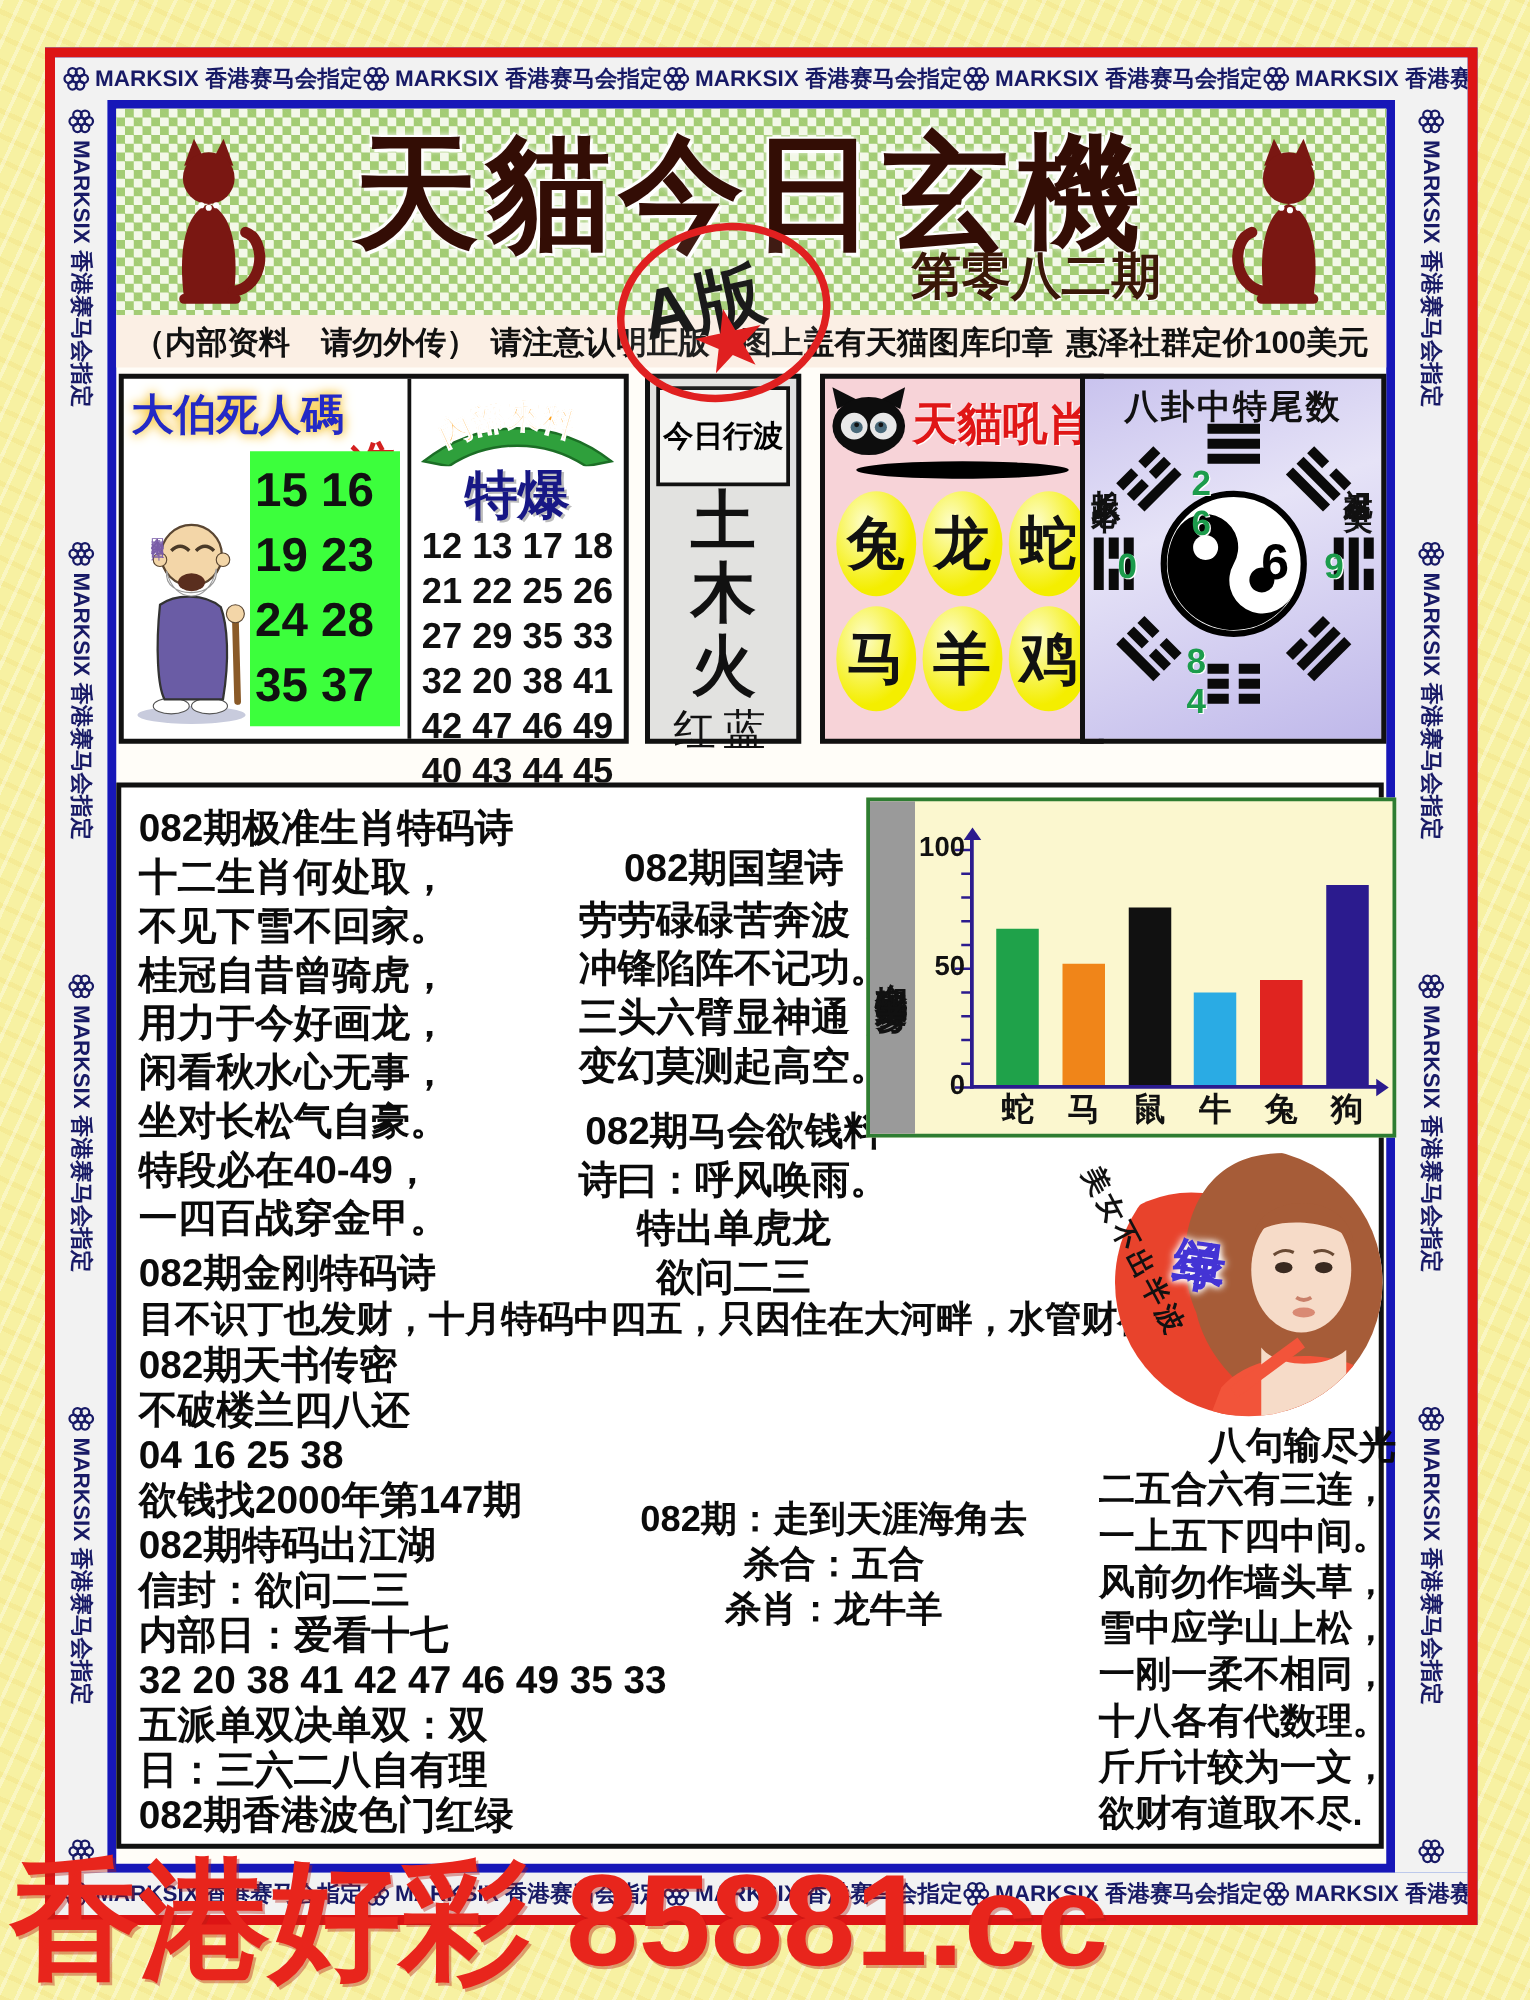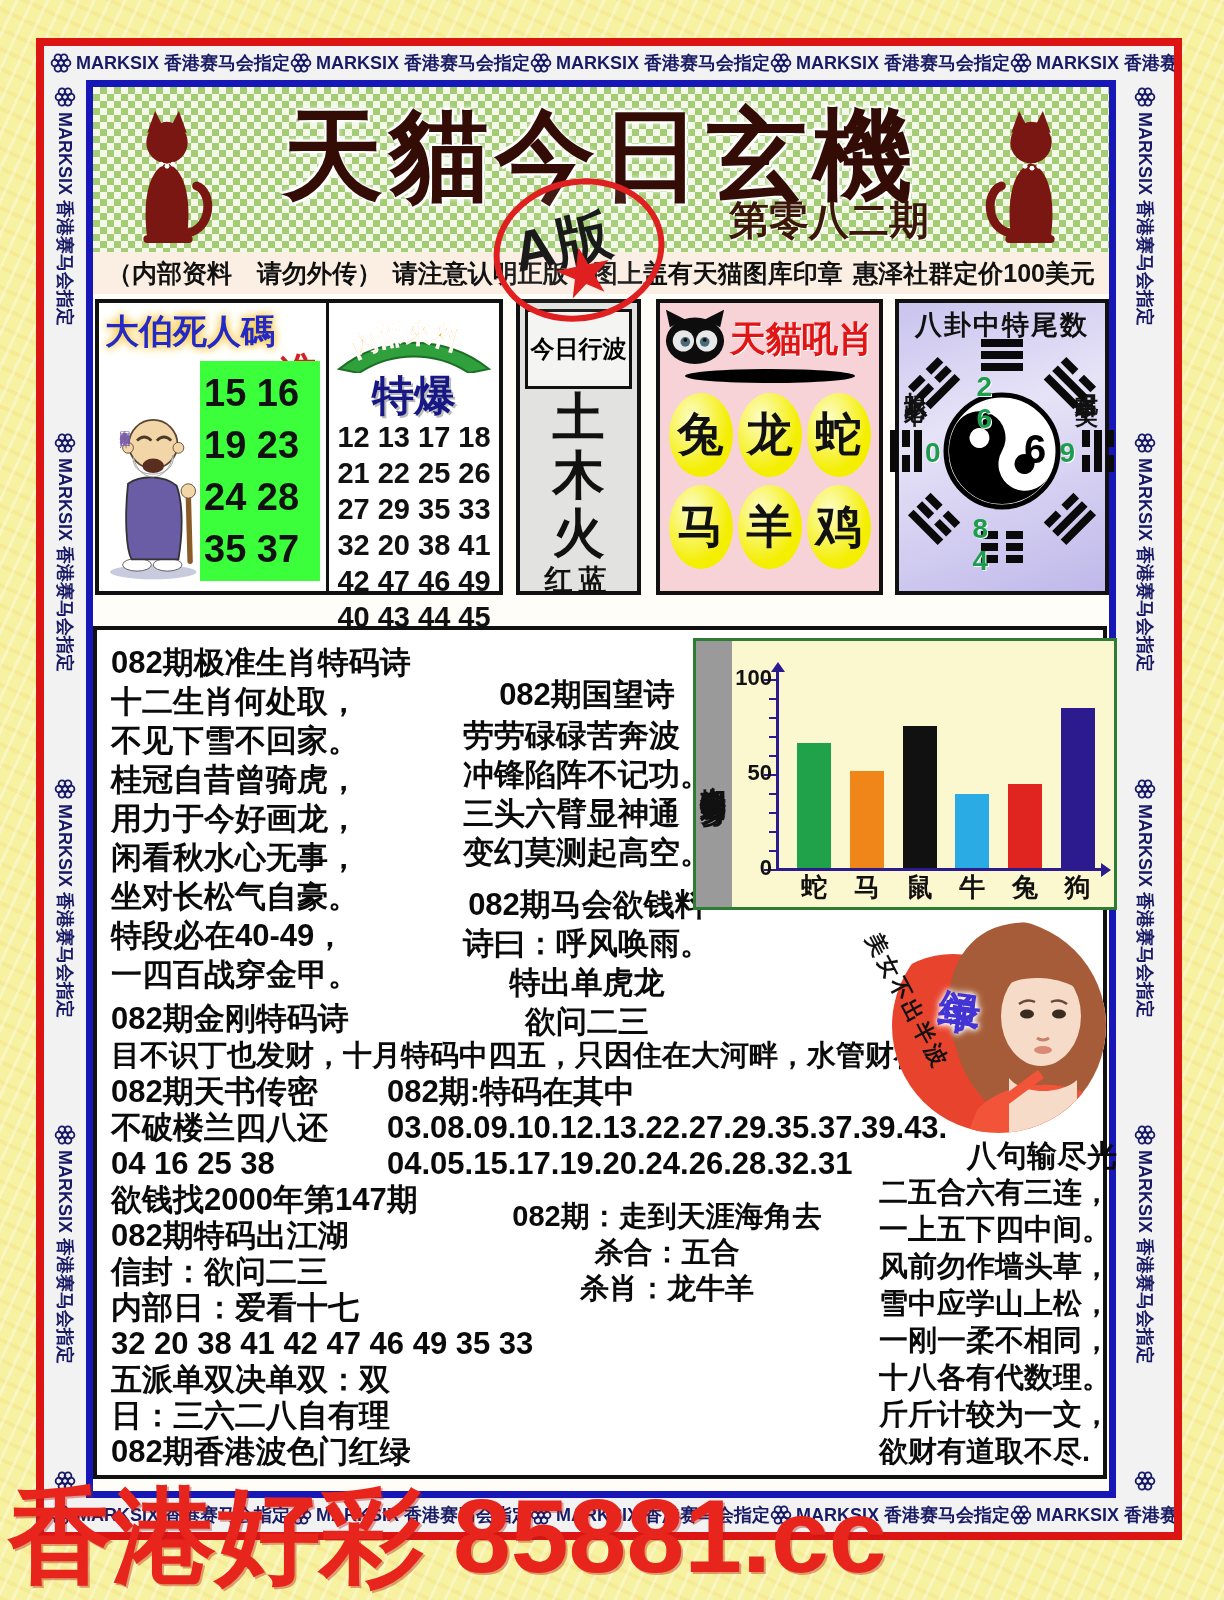--- a/index.html
+++ b/index.html
@@ -57,33 +57,33 @@
   .dead-grid{position:absolute;right:6px;bottom:10px;width:112px;background:#3CFF3C;padding:6px 4px;}
   .dead-grid div{font-size:38px;font-weight:900;color:#111;line-height:52px;white-space:nowrap;}
   .arch-wrap{margin-top:4px;height:66px;}
   .teb{font-size:42px;font-weight:900;color:#171785;text-shadow:2px 2px 0 #bbb;line-height:46px;}
   .neibu-rows div{font-size:29px;font-weight:900;color:#111;line-height:36px;white-space:nowrap;}
   .panelB{left:423px;width:125px;background:#E2E2E0;display:flex;flex-direction:column;align-items:center;}
   .pB-head{width:92%;margin-top:6px;border:3px solid #111;background:#F4F4F2;font-size:24px;font-weight:800;
     text-align:center;padding:21px 0;box-sizing:border-box;white-space:nowrap;}
   .pB-chars{flex:1;display:flex;flex-direction:column;justify-content:center;gap:2px;}
   .pB-chars div{font-size:52px;font-weight:900;color:#111;line-height:56px;text-align:center;}
-  .pB-foot{font-size:28px;font-weight:700;color:#111;margin-bottom:10px;letter-spacing:6px;}
+  .pB-foot{font-size:34px;font-weight:400;color:#111;margin-bottom:10px;letter-spacing:6px;}
   .panelC{left:563px;width:227px;background:#F7D3D8;}
   .pC-head{position:relative;height:66px;}
   .cat-head{position:absolute;left:4px;top:4px;width:62px;height:58px;}
   .pC-title{position:absolute;left:70px;top:12px;font-size:36px;font-weight:900;color:#E01616;
     text-shadow:1px 1px 0 #fff;white-space:nowrap;}
   .pC-shadow{width:170px;height:14px;background:#000;border-radius:50%;margin:0 auto;}
   .animal-grid{display:grid;grid-template-columns:repeat(3,1fr);gap:8px 4px;padding:10px 8px;}
   .animal{width:64px;height:84px;margin:0 auto;border-radius:50%;
     background:radial-gradient(ellipse at 35% 30%,#FDFDC8,#F4EE00 65%);
     display:flex;align-items:center;justify-content:center;}
   .animal span{font-size:46px;font-weight:900;color:#111;}
-  .panelD{left:802px;right:0;background:linear-gradient(160deg,#C9C3EE,#E6E3F7 40%,#BFB8EA);}
+  .panelD{left:771px;right:0;background:linear-gradient(160deg,#C9C3EE,#E6E3F7 40%,#BFB8EA);}
   .pD-title{text-align:center;font-size:27px;font-weight:900;color:#111;margin-top:4px;letter-spacing:2px;}
   .pD-side{position:absolute;top:70px;writing-mode:vertical-rl;text-orientation:upright;
     font-size:23px;font-weight:900;color:#111;letter-spacing:4px;}
   .pD-left{left:2px;} .pD-right{right:2px;}
   .bagua-box{position:absolute;left:50%;top:148px;transform:translate(-50%,-50%);}
   .bg-num{position:absolute;font-size:28px;font-weight:900;color:#1C9C4C;text-shadow:1px 1px 0 #fff;z-index:4;}
   
   .mainbox{position:absolute;left:0px;right:2px;top:539px;bottom:12px;border:4px solid #111;background:#fff;}
   .t{position:absolute;font-weight:900;color:#0B0B0B;font-size:31px;white-space:nowrap;}
   .lines div{line-height:39px;}
@@ -724,25 +724,20 @@
             <div style="line-height: 36px;">欲钱找2000年第147期</div>
             <div style="line-height: 36px;">082期特码出江湖</div>
             <div style="line-height: 36px;">信封：欲问二三</div>
             <div style="line-height: 36px;">内部日：爱看十七</div>
             <div style="line-height: 36px;">32 20 38 41 42 47 46 49 35 33</div>
             <div style="line-height: 36px;">五派单双决单双：双</div>
             <div style="line-height: 36px;">日：三六二八自有理</div>
             <div style="line-height: 36px;">082期香港波色门红绿</div>
           </div>
 
-        <div class="t lines" style="left:290px;top:444px;">
-            <div style="line-height: 36px;">082期:特码在其中</div>
-            <div style="line-height: 36px;">03.08.09.10.12.13.22.27.29.35.37.39.43.</div>
-            <div style="line-height: 36px;">04.05.15.17.19.20.24.26.28.32.31</div>
-          </div>
 
         <div class="t kill" style="left:380px;top:568px;width:380px;text-align:center;font-size:29px;">
           <div class="t-line">082期：走到天涯海角去</div>
           <div>
               <div class="t-line">杀合：五合</div>
               <div class="t-line">杀肖：龙牛羊</div>
             </div>
         </div>
 
         <div class="photo">

